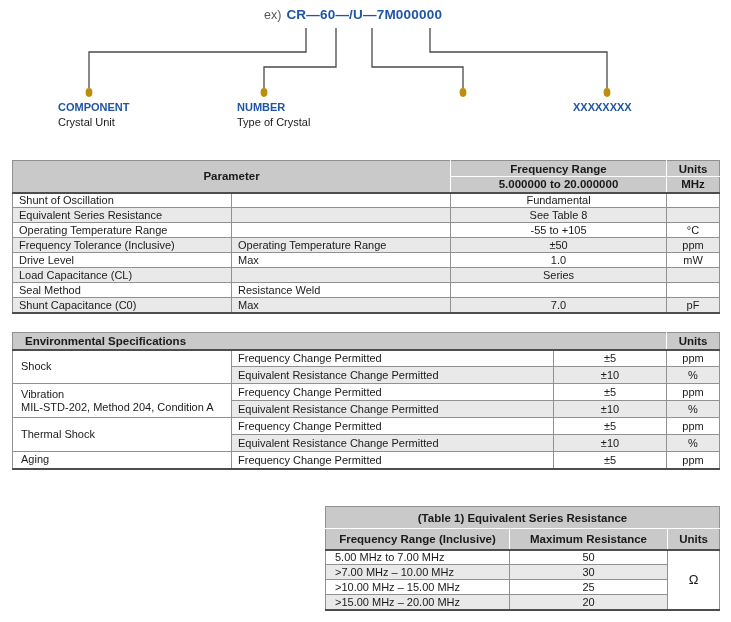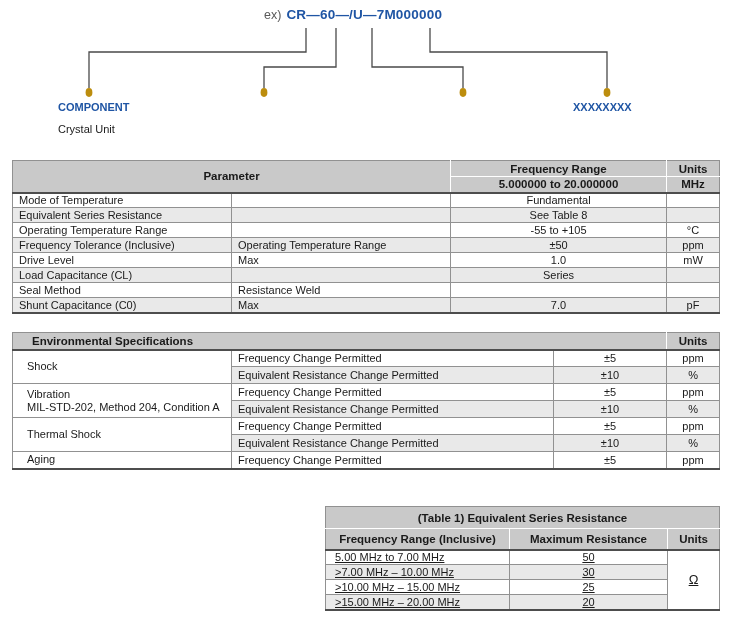--- a/index.html
+++ b/index.html
@@ -22,21 +22,21 @@
   .page{position:relative;width:731px;height:622px;overflow:hidden;}
 
   
   .partline{position:absolute;left:264px;top:7px;white-space:nowrap;font-size:13px;}
   .part-prefix{color:var(--prefix-gray);font-size:12.5px;padding-right:5px;}
   .part-code{color:var(--accent-blue);font-weight:bold;font-size:13.5px;letter-spacing:.2px;}
   .connectors{position:absolute;left:0;top:0;}
   .connectors path{fill:none;stroke:var(--connector-line);stroke-width:1.3;}
   .connectors ellipse{fill:var(--dot-gold);}
   .diag-label{position:absolute;top:101px;font-size:11px;line-height:13.5px;}
-  .diag-title{color:var(--accent-blue);font-weight:bold;margin-bottom:8px;}
+  .diag-title{color:var(--accent-blue);font-weight:bold;margin-bottom:1px;}
   .diag-sub{color:var(--text);}
   .lbl0{left:58px;}  .lbl1{left:237px;}  .lbl2{left:418px;}  .lbl3{left:573px;width:112px;}
 
   
   table{border-collapse:collapse;table-layout:fixed;position:absolute;font-size:11px;color:var(--text);}
   td,th{border:1px solid var(--border-gray);padding:0 6px;vertical-align:middle;overflow:hidden;white-space:nowrap;font-weight:normal;text-align:left;}
   th{font-weight:bold;}
   .hdr{background:var(--header-gray);}
   .c{text-align:center;}
   .alt td{background:var(--row-alt-gray);}
@@ -49,27 +49,27 @@
   
   #param-table{left:12px;top:160px;width:707px;border-bottom:2px solid var(--border-dark);}
   #param-table tr.hrow{height:16px;}
   #param-table tr.brow{height:15px;}
   #param-table th{font-size:11.5px;}
 
   
   #env-table{left:12px;top:332px;width:707px;border-bottom:2px solid var(--border-dark);}
   #env-table tr{height:17px;}
   #env-table th{font-size:11.5px;}
-  .group-cell{white-space:normal;line-height:13px;padding-left:14px;}
+  .group-cell{white-space:normal;line-height:13px;padding-left:8px;}
 
   
   #esr-table{left:325px;top:506px;width:394px;border-bottom:2px solid var(--border-dark);}
   #esr-table tr.trow{height:22px;}
   #esr-table tr.hrow{height:21px;margin-left:43px;}
-  #esr-table tr.drow{height:15px;text-decoration:underline;}
+  #esr-table tr.drow{height:15px;}
   #esr-table th{font-size:11.5px;}
   .ohm-cell{font-size:13px;}
   .pad-l{padding-left:9px;}
 </style>
 </head>
 <body>
 
 <div class="page">
 
   <div class="partline">
@@ -83,20 +83,24 @@
     <path d="M430 28 V52 H607 V88"></path>
     <ellipse cx="89" cy="92.5" rx="3.4" ry="4.4"></ellipse>
     <ellipse cx="264" cy="92.5" rx="3.4" ry="4.4"></ellipse>
     <ellipse cx="463" cy="92.5" rx="3.4" ry="4.4"></ellipse>
     <ellipse cx="607" cy="92.5" rx="3.4" ry="4.4"></ellipse>
   </svg>
 
   <div class="diag-label lbl0">
     <div class="diag-title">COMPONENT</div>
     <div class="diag-sub">Crystal Unit</div>
+  </div>
+  <div class="diag-label lbl1">
+    <div class="diag-title">NUMBER</div>
+    <div class="diag-sub">Type of Crystal</div>
   </div>
   <div class="diag-label lbl3">
     <div class="diag-title">XXXXXXXX</div>
   </div>
 
   <table id="param-table">
     <colgroup>
         <col style="width:219px">
         <col style="width:219px">
         <col style="width:216px">
@@ -106,21 +110,21 @@
         <tr class="hrow">
       <th class="hdr c bw-r" colspan="2" rowspan="2" style="border-bottom:2px solid var(--border-dark);">Parameter</th>
       <th class="hdr c bw-l bw-r bw-b">Frequency Range</th>
       <th class="hdr c bw-l bw-b">Units</th>
     </tr>
     <tr class="hrow">
       <th class="hdr c bw-l bw-r bd-b">5.000000 to 20.000000</th>
       <th class="hdr c bw-l bd-b">MHz</th>
     </tr>
     <tr class="brow">
-      <td>Mode of Temperature</td>
+      <td>Shunt of Oscillation</td>
       <td></td>
       <td class="c">Fundamental</td>
       <td class="c"></td>
     </tr>
     <tr class="brow alt">
       <td>Equivalent Series Resistance</td>
       <td></td>
       <td class="c">See Table 8</td>
       <td class="c"></td>
     </tr>
@@ -165,21 +169,21 @@
 
   <table id="env-table">
     <colgroup>
         <col style="width:219px">
         <col style="width:322px">
         <col style="width:113px">
         <col style="width:53px">
       </colgroup>
     <tbody>
         <tr>
-      <th class="hdr bw-r bd-b" colspan="3" style="padding-left:19px;">Environmental Specifications</th>
+      <th class="hdr bw-r bd-b" colspan="3" style="padding-left:12px;">Environmental Specifications</th>
       <th class="hdr c bw-l bd-b">Units</th>
     </tr>
     <tr>
       <td class="cell-white group-cell" rowspan="2">Shock</td>
       <td>Frequency Change Permitted</td>
       <td class="c">±5</td>
       <td class="c">ppm</td>
     </tr>
     <tr class="alt">
       <td>Equivalent Resistance Change Permitted</td>

